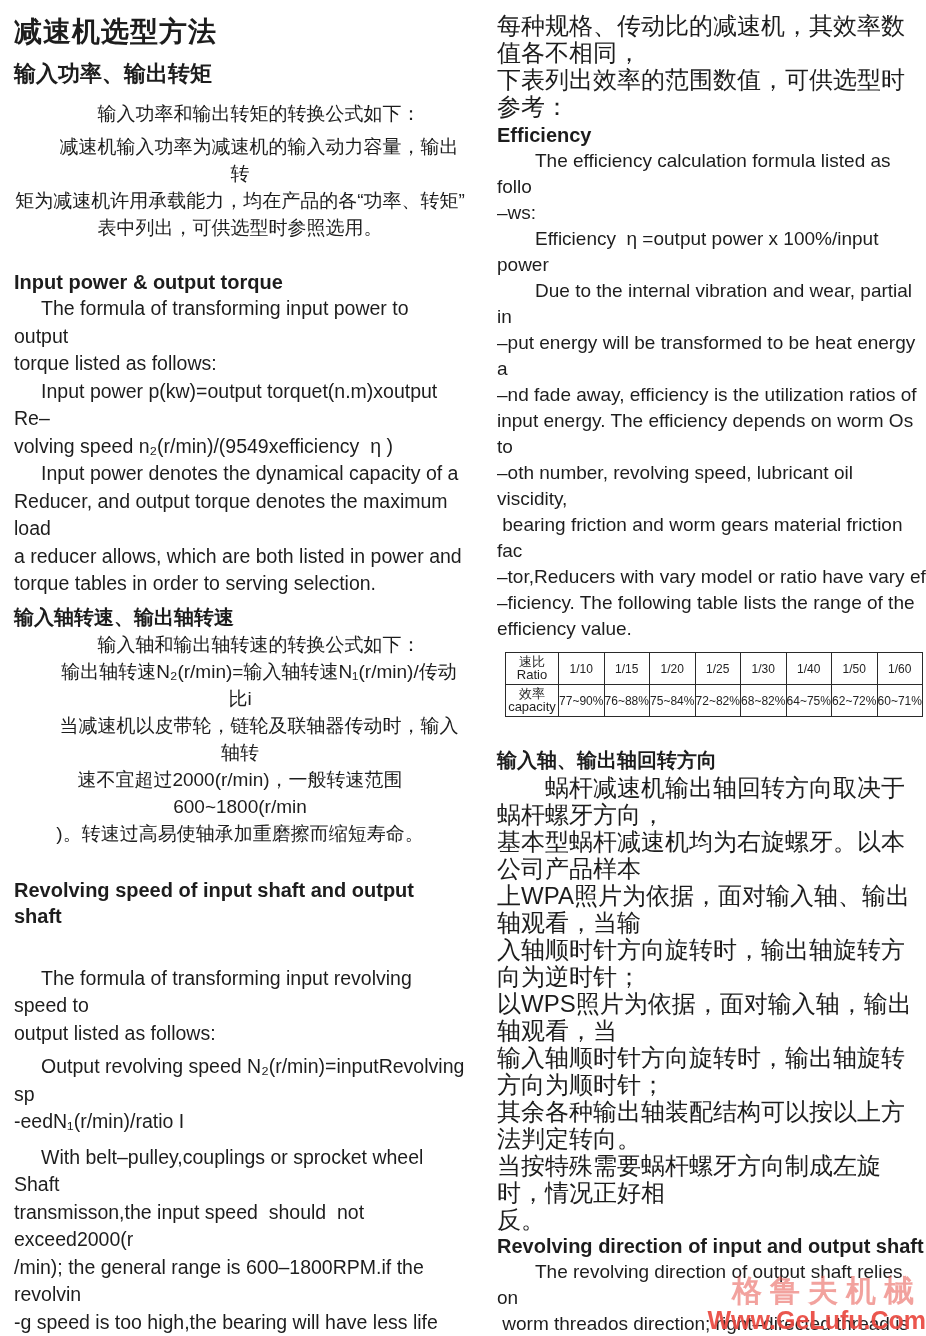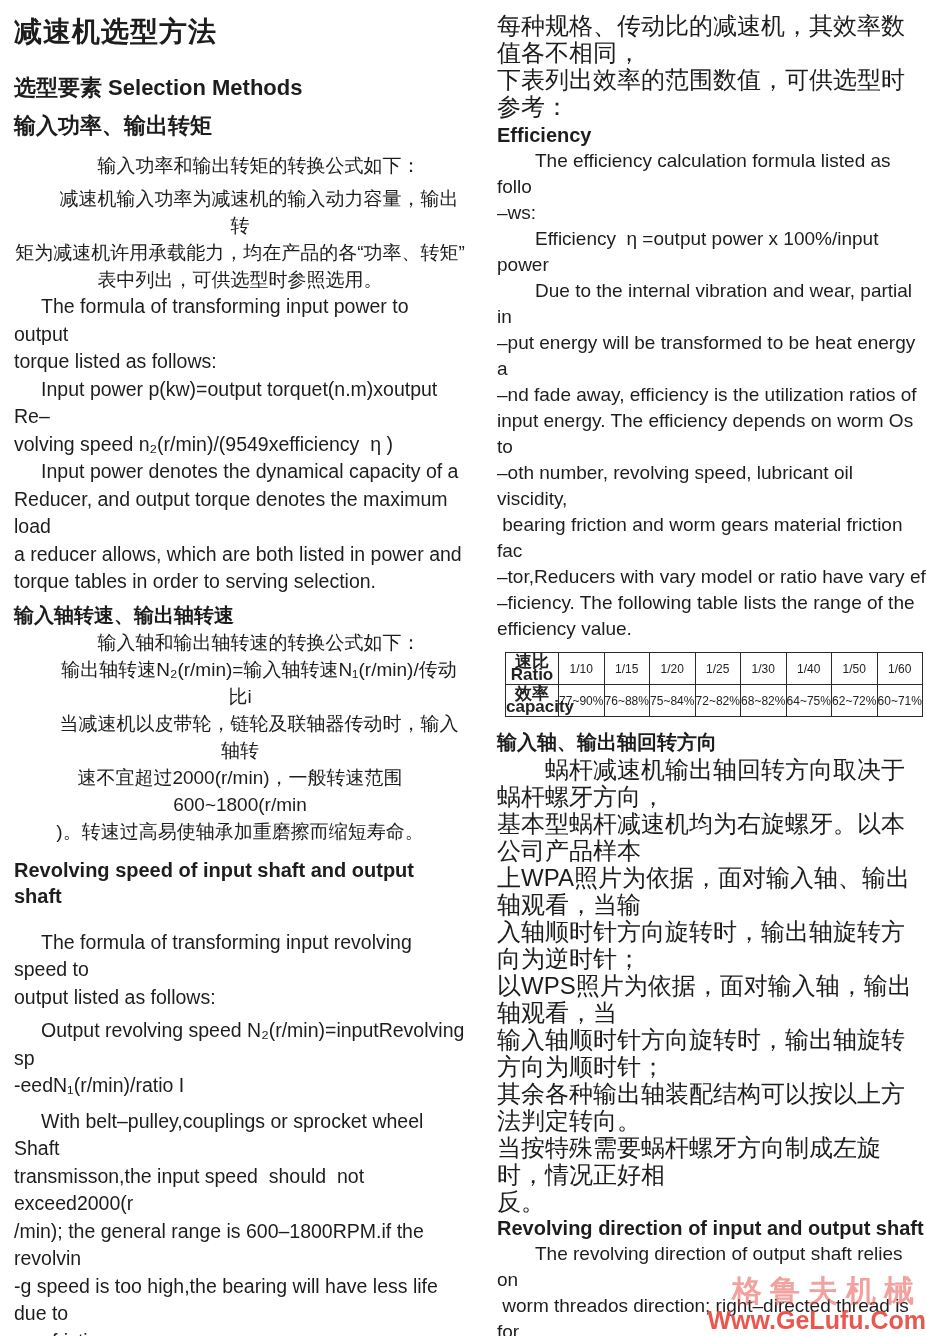--- a/index.html
+++ b/index.html
@@ -21,32 +21,32 @@
   .h3-en { font-size:20px; font-weight:bold; line-height:26px; }
 
   .body-cn { font-size:19px; line-height:27px;text-align:center; }
   .body-en { font-size:19.5px; line-height:27.5px; }
   .body-en-r { font-size:19px; line-height:26px; }
   .body-cn-r { font-size:24px; line-height:27px; }
 
   
   .mt2  { margin-top:2px; }  .mt6  { margin-top:6px; }
   .mt8  { margin-top:8px; }  .mt10 { margin-top:10px; } .mt12 { margin-top:12px; }
-  .mt14 { margin-top:12px; } .mt24 { margin-top:24px; }
-  .mt28 { margin-top:28px; } .mt36 { margin-top:20px; }
+  .mt14 { margin-top:30px; } .mt24 { margin-top:24px; }
+  .mt28 { margin-top:28px; } .mt36 { margin-top:36px; }
 
   table.eff {
     border-collapse:collapse; margin-top:10px; margin-left:8px;
     table-layout:fixed; width:418px;
   }
   table.eff td {
     border:1.6px solid #2a2a2a; text-align:center; vertical-align:middle;
     font-size:12px; line-height:14px; padding:3px 0; color:#222;
   }
-  table.eff td.lbl { font-size:17px; line-height:12.5px; width:52px;font-weight:bold; }
+  table.eff td.lbl { font-size:13px; line-height:12.5px; width:52px; }
 
   #watermark {
     position:absolute; right:0; bottom:0; width:320px; text-align:right;
     pointer-events:none;
   }
   #watermark .wm1 {
     font-size:30px; font-weight:bold; letter-spacing:8px;
     color:rgba(232,85,78,0.55); line-height:30px; padding-right:4px;
     font-family:"Liberation Serif","DejaVu Serif",serif;
   }
@@ -54,28 +54,28 @@
     font-size:25px; font-weight:bold; color:rgba(233,72,63,0.92);
     line-height:28px; padding-right:0; padding-bottom:2px;
   }
 </style>
 </head>
 <body>
 
 <div id="left-col" class="col">
   <div class="title-cn">减速机选型方法</div>
 
-  <div class="h2 mt24">选型要素  Selection Methods</div>
   <div class="h2 mt10">输入功率、输出转矩</div>
 
   <div class="body-cn pre mt12">　　输入功率和输出转矩的转换公式如下：</div>
   <div class="body-cn pre mt6">　　减速机输入功率为减速机的输入动力容量，输出转
 矩为减速机许用承载能力，均在产品的各“功率、转矩”
 表中列出，可供选型时参照选用。</div>
 
+  <div class="h3-en mt28">Input power &amp; output torque</div>
   <div class="body-en pre">     The formula of transforming input power to output
 torque listed as follows:</div>
   <div class="body-en pre">     Input power p(kw)=output torquet(n.m)xoutput Re–
 volving speed n₂(r/min)/(9549xefficiency  η )</div>
   <div class="body-en pre">     Input power denotes the dynamical capacity of a
 Reducer, and output torque denotes the maximum load
 a reducer allows, which are both listed in power and
 torque tables in order to serving selection.</div>
 
   <div class="h3-cn mt6">输入轴转速、输出轴转速</div>

